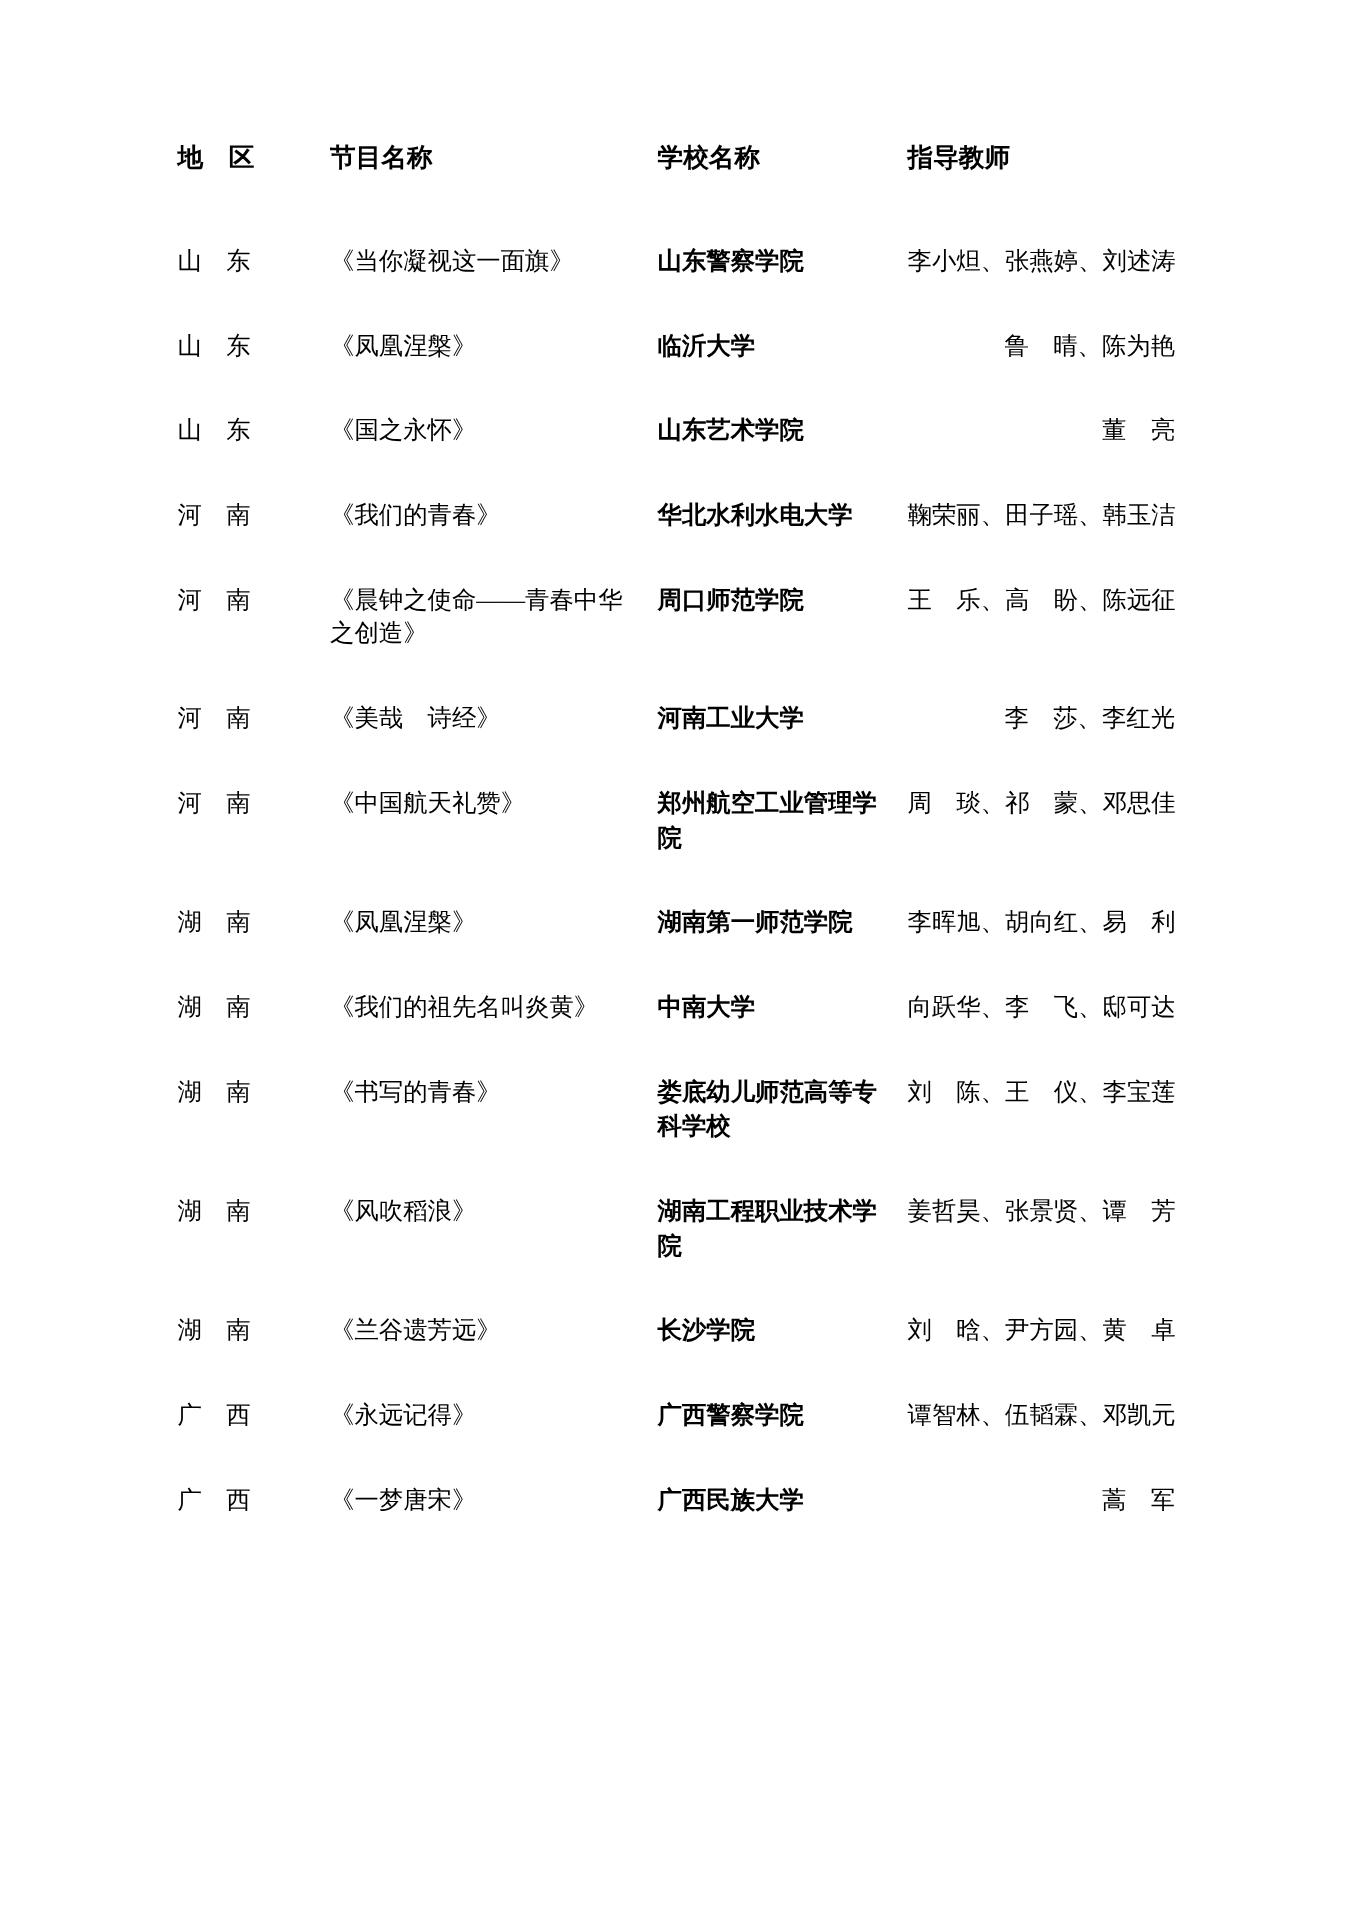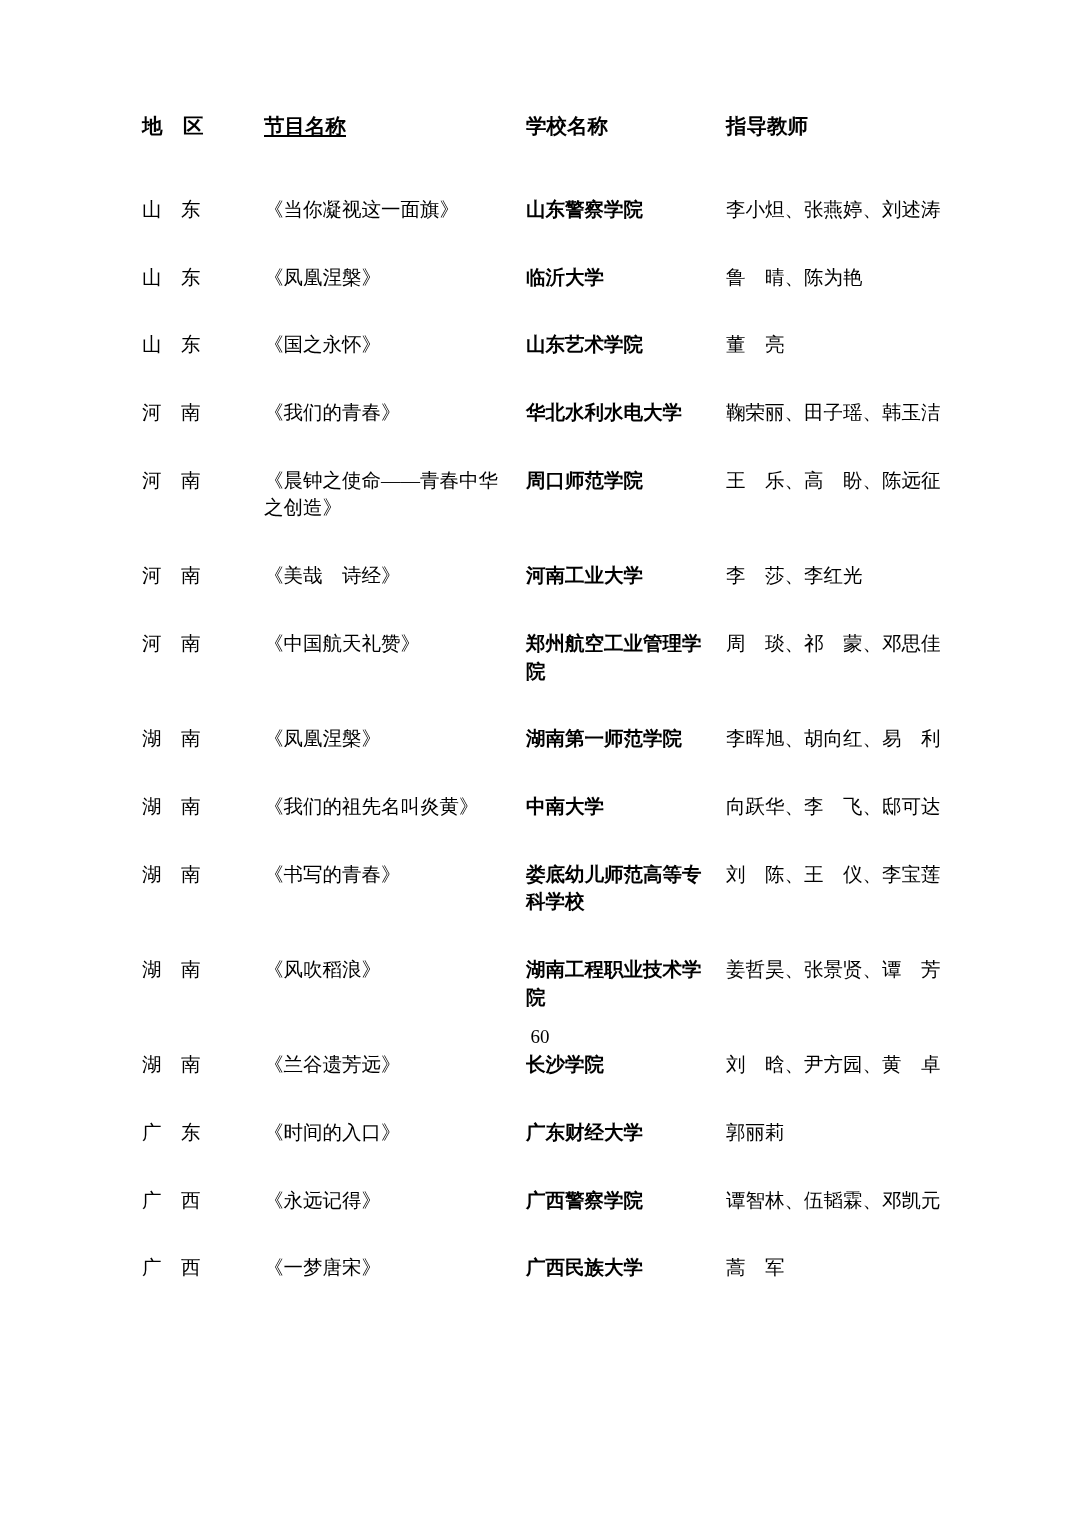--- a/index.html
+++ b/index.html
@@ -34,21 +34,21 @@
 
   thead th {
     font-weight: bold;
     font-size: 20.5px;
     text-align: left;
     padding: 0 0 56px 0;
     vertical-align: top;
     letter-spacing: 0px;
   }
   thead th.h-region { padding-left: 2px; }
-  thead th.h-program { padding-left: 6px; text-decoration: underline; }
+  thead th.h-program { padding-left: 6px; }
   thead th.h-school { padding-left: 0px; }
   thead th.h-teacher { padding-left: 2px; }
 
   tbody td {
     font-size: 19.5px;
     vertical-align: top;
     padding: 0 0 40px 0;
     line-height: 1.42;
   }
   tbody tr:last-child td { padding-bottom: 0; }
@@ -63,20 +63,21 @@
     padding-right: 10px;
     margin-left: 42px;
   }
   td.school {
     padding-right: 12px;
     font-weight: bold;
   }
   td.teacher {
     padding-left: 2px;
     padding-right: 0;
+    text-align: right;
   }
   .spaced {
     
     white-space: pre;
   }
   .page-number {
     position: absolute;
     left: 0;
     right: 0;
     bottom: 96px;
@@ -172,35 +173,28 @@
         <td class="school">湖南工程职业技术学院</td>
         <td class="teacher spaced">姜哲昊、张景贤、谭　芳</td>
       </tr>
       <tr>
         <td class="region spaced">湖　南</td>
         <td class="program">《兰谷遗芳远》</td>
         <td class="school">长沙学院</td>
         <td class="teacher spaced">刘　晗、尹方园、黄　卓</td>
       </tr>
       <tr>
-        <td class="region spaced">广　东</td>
-        <td class="program">《时间的入口》</td>
-        <td class="school">广东财经大学</td>
-        <td class="teacher spaced">郭丽莉</td>
-      </tr>
-      <tr>
         <td class="region spaced">广　西</td>
         <td class="program">《永远记得》</td>
         <td class="school">广西警察学院</td>
         <td class="teacher spaced">谭智林、伍韬霖、邓凯元</td>
       </tr>
       <tr>
         <td class="region spaced">广　西</td>
         <td class="program">《一梦唐宋》</td>
         <td class="school">广西民族大学</td>
         <td class="teacher spaced">蒿　军</td>
       </tr>
     </tbody>
   </table>
 
-  <div class="page-number">60</div>
 
 </div>
 
 </body></html>

